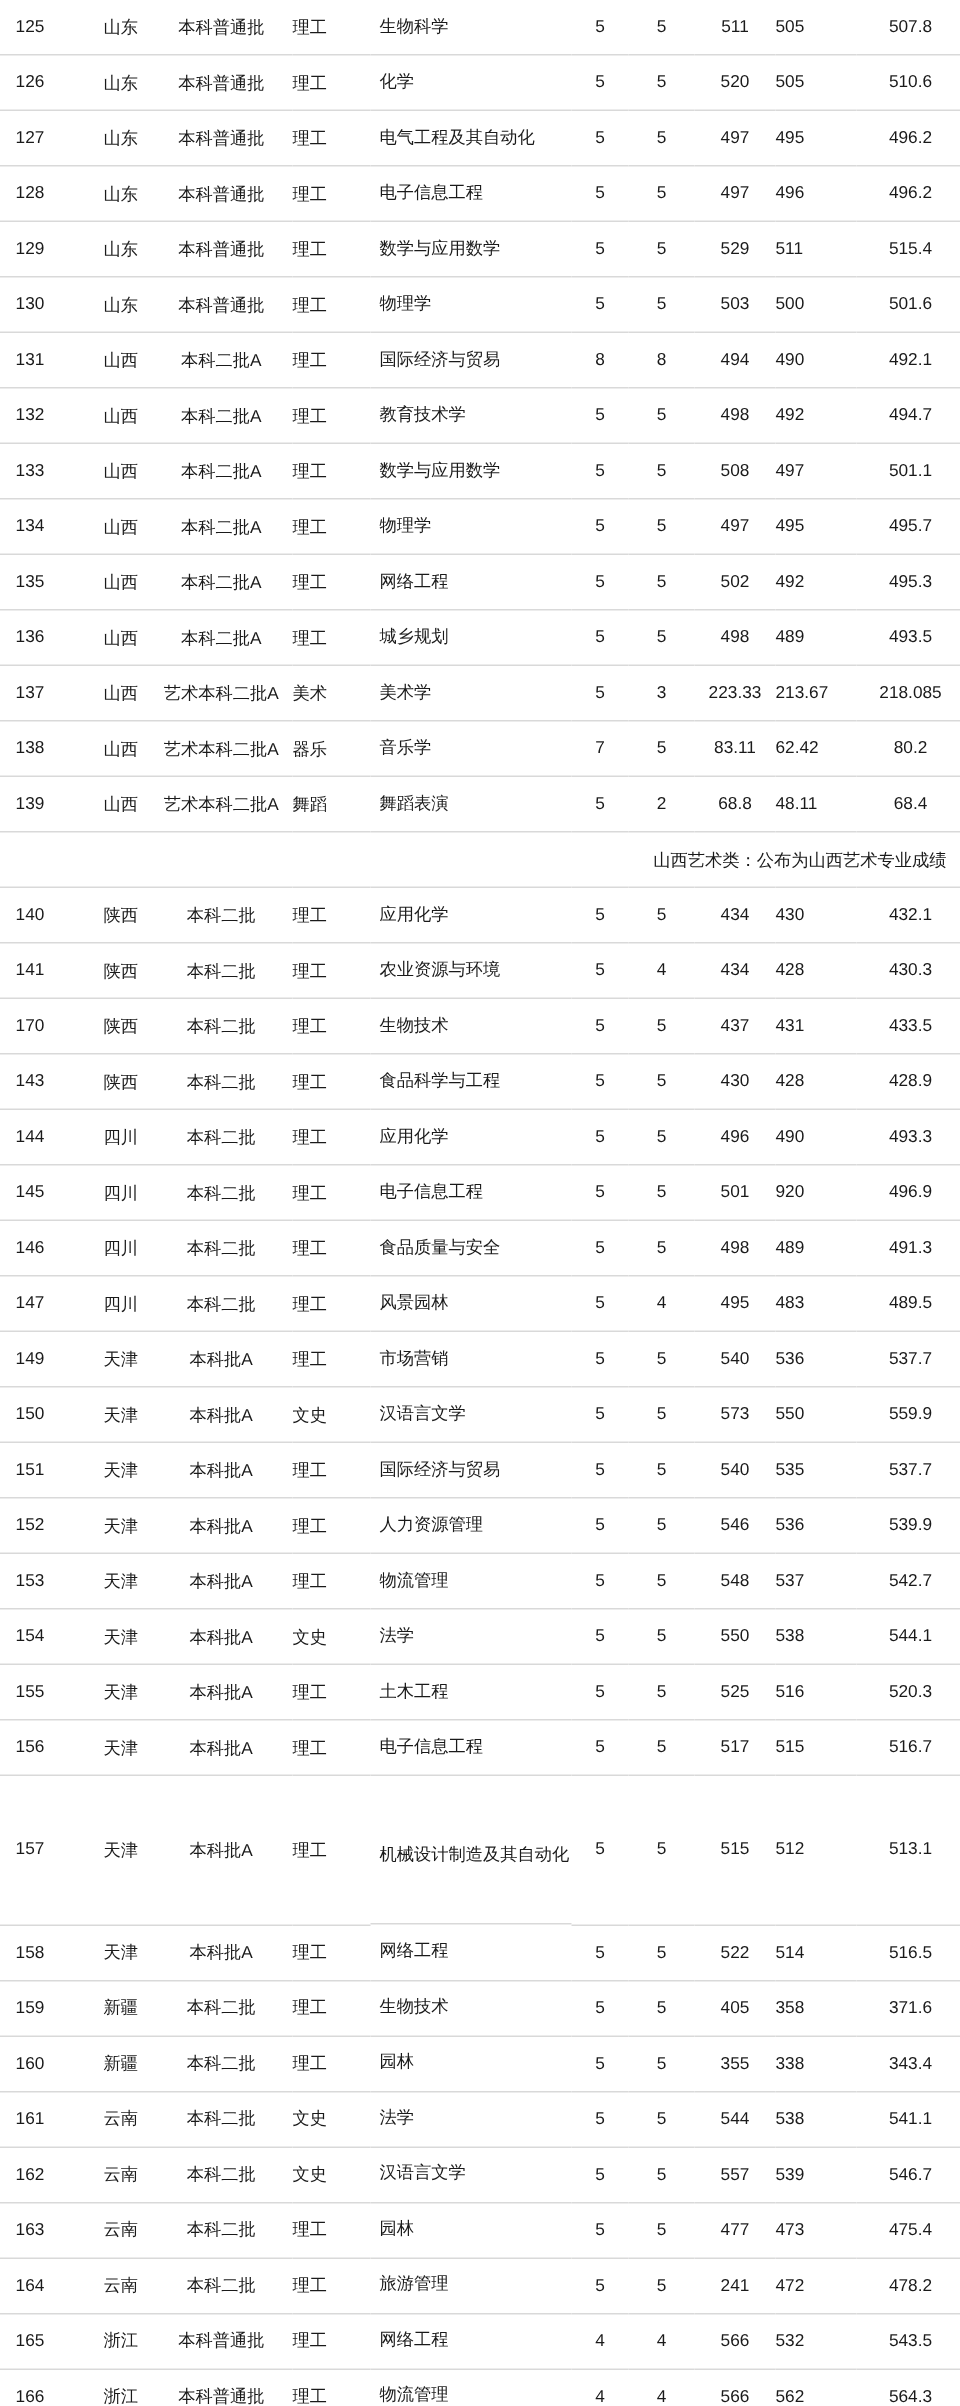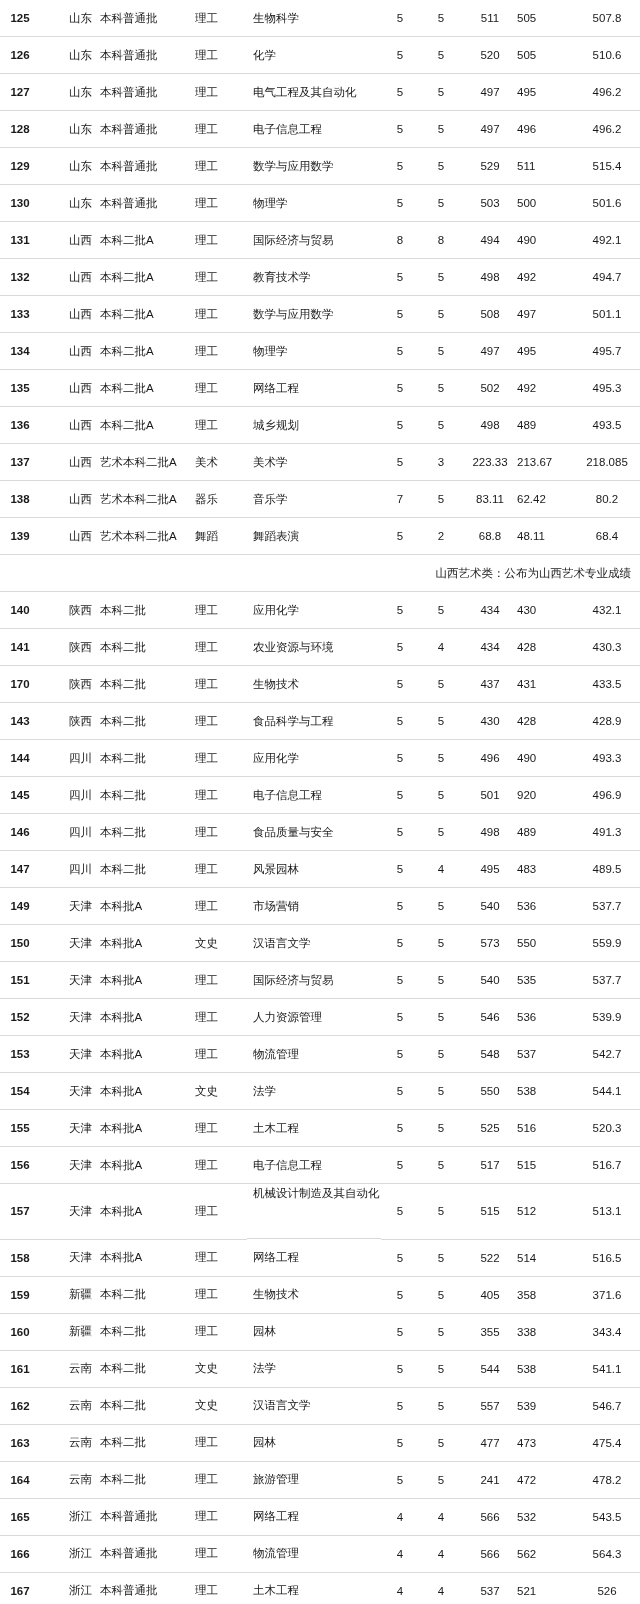--- a/index.html
+++ b/index.html
@@ -19,23 +19,23 @@
     table-layout: fixed;
     font-size: 11.5px;
   }
   #admission-table td {
     border-bottom: 1px solid #d9d9d9;
     padding: 0;
     height: 36px;
     vertical-align: middle;
     color: #1a1a1a;
   }
-  .c-idx   { width: 40px;  text-align: center; font-weight: bold; }
+  .c-idx   { width: 40px;  text-align: center; }
   .c-prov  { width: 52px;  text-align: right; }
-  .c-batch { width: 95px;  text-align: left;  padding-left: 8px !important; }
+  .c-batch { width: 95px;  text-align: center;  padding-left: 8px !important; }
   .c-type  { width: 52px;  }
   .c-major { width: 128px; text-align: left; padding-left: 6px !important; line-height: 17px; }
   .c-plan  { width: 38px;  text-align: center; }
   .c-enr   { width: 44px;  text-align: center; }
   .c-max   { width: 54px;  text-align: center; }
   .c-min   { width: 54px;  }
   .c-avg   { width: 72px;  text-align: center; }
   .note-row td {
     height: 42px;
     text-align: right;
@@ -429,21 +429,21 @@
         <td class="c-enr">5</td>
         <td class="c-max">517</td>
         <td class="c-min">515</td>
         <td class="c-avg">516.7</td>
       </tr>
       <tr style="height: 54px;">
         <td class="c-idx" style="height: 54px;">157</td>
         <td class="c-prov" style="height: 54px;">天津</td>
         <td class="c-batch" style="height: 54px;">本科批A</td>
         <td class="c-type" style="height: 54px;">理工</td>
-        <td class="c-major major-two-line" style="height: 54px;">机械设计制造及其自动化</td>
+        <td class="c-major major-two-line" style="height: 54px; margin-top: 44px;">机械设计制造及其自动化</td>
         <td class="c-plan" style="height: 54px;">5</td>
         <td class="c-enr" style="height: 54px;">5</td>
         <td class="c-max" style="height: 54px;">515</td>
         <td class="c-min" style="height: 54px;">512</td>
         <td class="c-avg" style="height: 54px;">513.1</td>
       </tr>
       <tr>
         <td class="c-idx">158</td>
         <td class="c-prov">天津</td>
         <td class="c-batch">本科批A</td>

